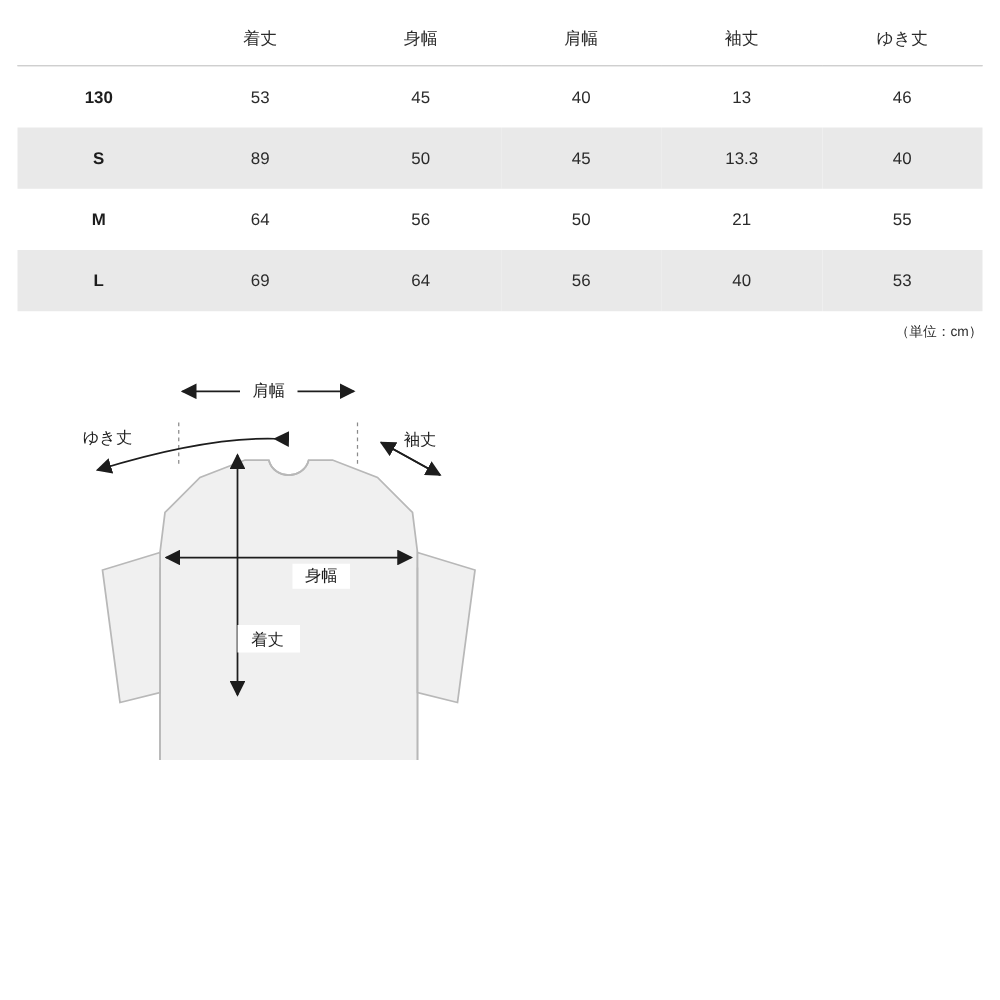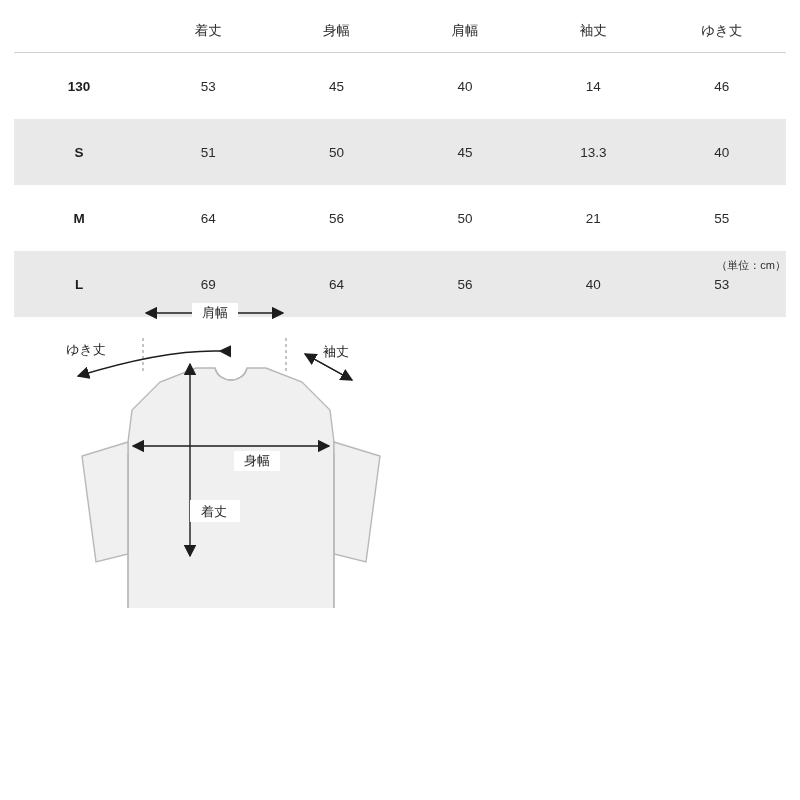--- a/index.html
+++ b/index.html
@@ -30,21 +30,21 @@
     border-collapse: collapse;
     table-layout: fixed;
   }
   .size-table th,
   .size-table td {
     font-weight: normal;
     font-size: 13.5px;
     text-align: center;
     color: #2b2b2b;
     padding: 0;
-    height: 66px;
+    height: 49px;
     vertical-align: middle;
   }
   .size-table thead th {
     height: 42px;
     border-bottom: 1px solid #cfcfcf;
     font-size: 13.5px;
     color: #2b2b2b;
   }
   .size-table thead th.col-label {
     width: 130px;
@@ -97,26 +97,26 @@
         <th>袖丈</th>
         <th>ゆき丈</th>
       </tr>
     </thead>
     <tbody>
       <tr>
         <td class="row-head">130</td>
         <td>53</td>
         <td>45</td>
         <td>40</td>
-        <td>14</td>
+        <td>13</td>
         <td>46</td>
       </tr>
       <tr class="shaded">
         <td class="row-head">S</td>
-        <td>51</td>
+        <td>89</td>
         <td>50</td>
         <td>45</td>
         <td>13.3</td>
         <td>40</td>
       </tr>
       <tr>
         <td class="row-head">M</td>
         <td>64</td>
         <td>56</td>
         <td>50</td>

